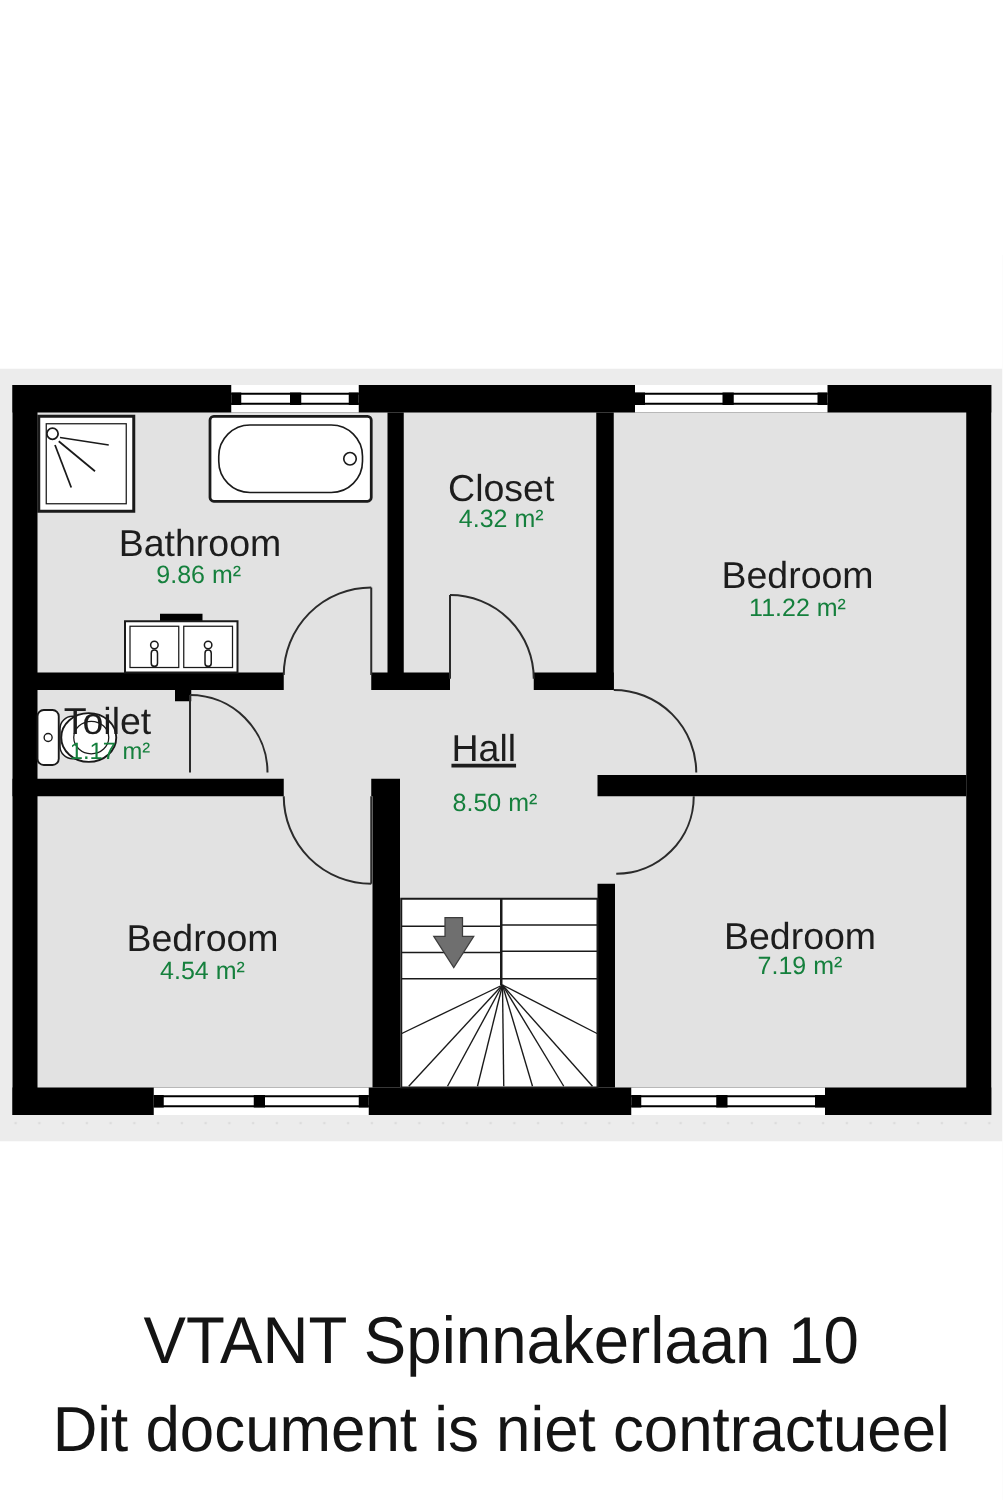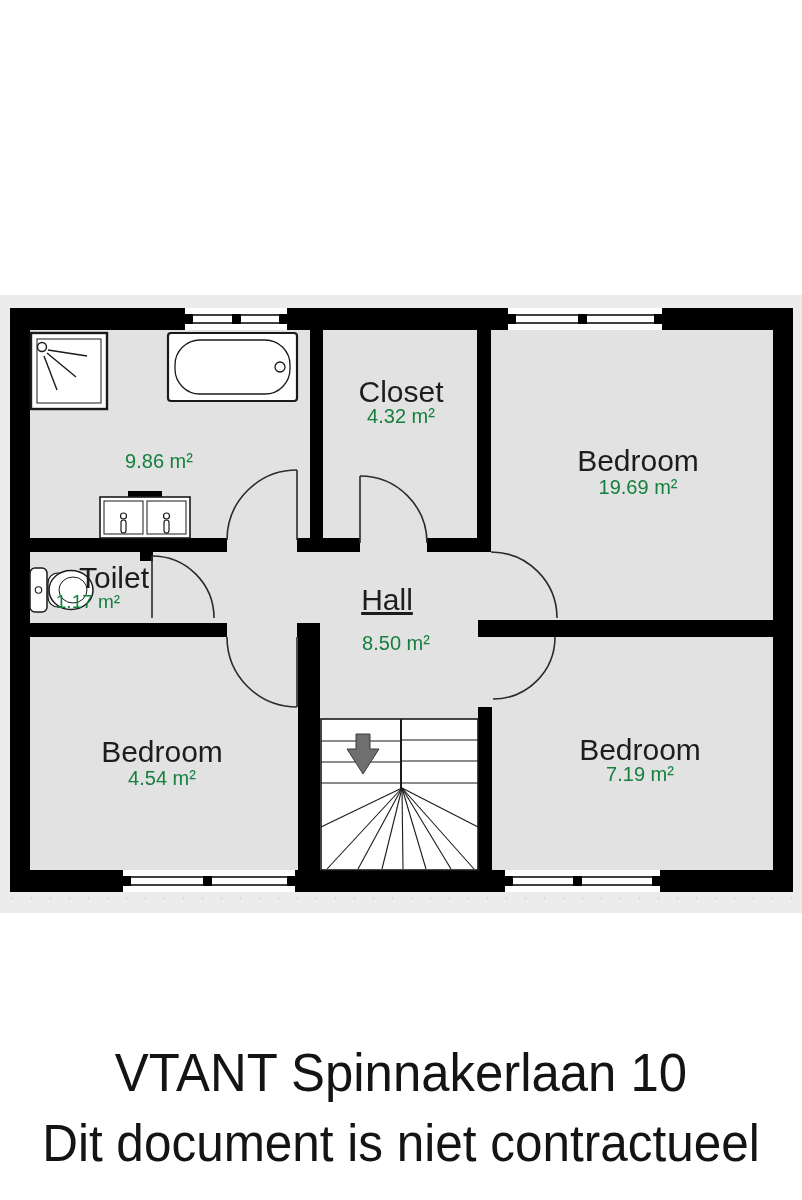--- a/index.html
+++ b/index.html
@@ -169,29 +169,30 @@
           <line x1="402" y1="788" x2="451" y2="869"></line>
           <line x1="402" y1="788" x2="474" y2="869"></line>
           <line x1="402" y1="788" x2="478" y2="827"></line>
         </g>
       </g>
 
       <path d="M356,734 L370,734 L370,749 L379,749 L363,774 L347,749 L356,749 Z" fill="#6f6f6f" stroke="#3d3d3d" stroke-width="1"></path>
     </g>
   </svg>
 
+  <div class="lbl room-name" style="left:160px;top:436px;">Bathroom</div>
   <div class="lbl room-area" style="left:159px;top:461px;">9.86 m²</div>
 
   <div class="lbl room-name" style="left:401px;top:392px;">Closet</div>
   <div class="lbl room-area" style="left:401px;top:416px;">4.32 m²</div>
 
   <div class="lbl room-name" style="left:638px;top:461px;">Bedroom</div>
-  <div class="lbl room-area" style="left:638px;top:487px;">19.69 m²</div>
-
-  <div class="lbl room-name" style="left:86px;top:578px;margin-left:28px;">Toilet</div>
+  <div class="lbl room-area" style="left:638px;top:487px;">11.22 m²</div>
+
+  <div class="lbl room-name" style="left:86px;top:578px;">Toilet</div>
   <div class="lbl room-area" style="left:88px;top:602px;font-size:19px;">1.17 m²</div>
 
   <div class="lbl room-name" style="left:387px;top:600px;text-decoration:underline;">Hall</div>
   <div class="lbl room-area" style="left:396px;top:643px;">8.50 m²</div>
 
   <div class="lbl room-name" style="left:162px;top:752px;">Bedroom</div>
   <div class="lbl room-area" style="left:162px;top:778px;">4.54 m²</div>
 
   <div class="lbl room-name" style="left:640px;top:750px;">Bedroom</div>
   <div class="lbl room-area" style="left:640px;top:774px;">7.19 m²</div>

